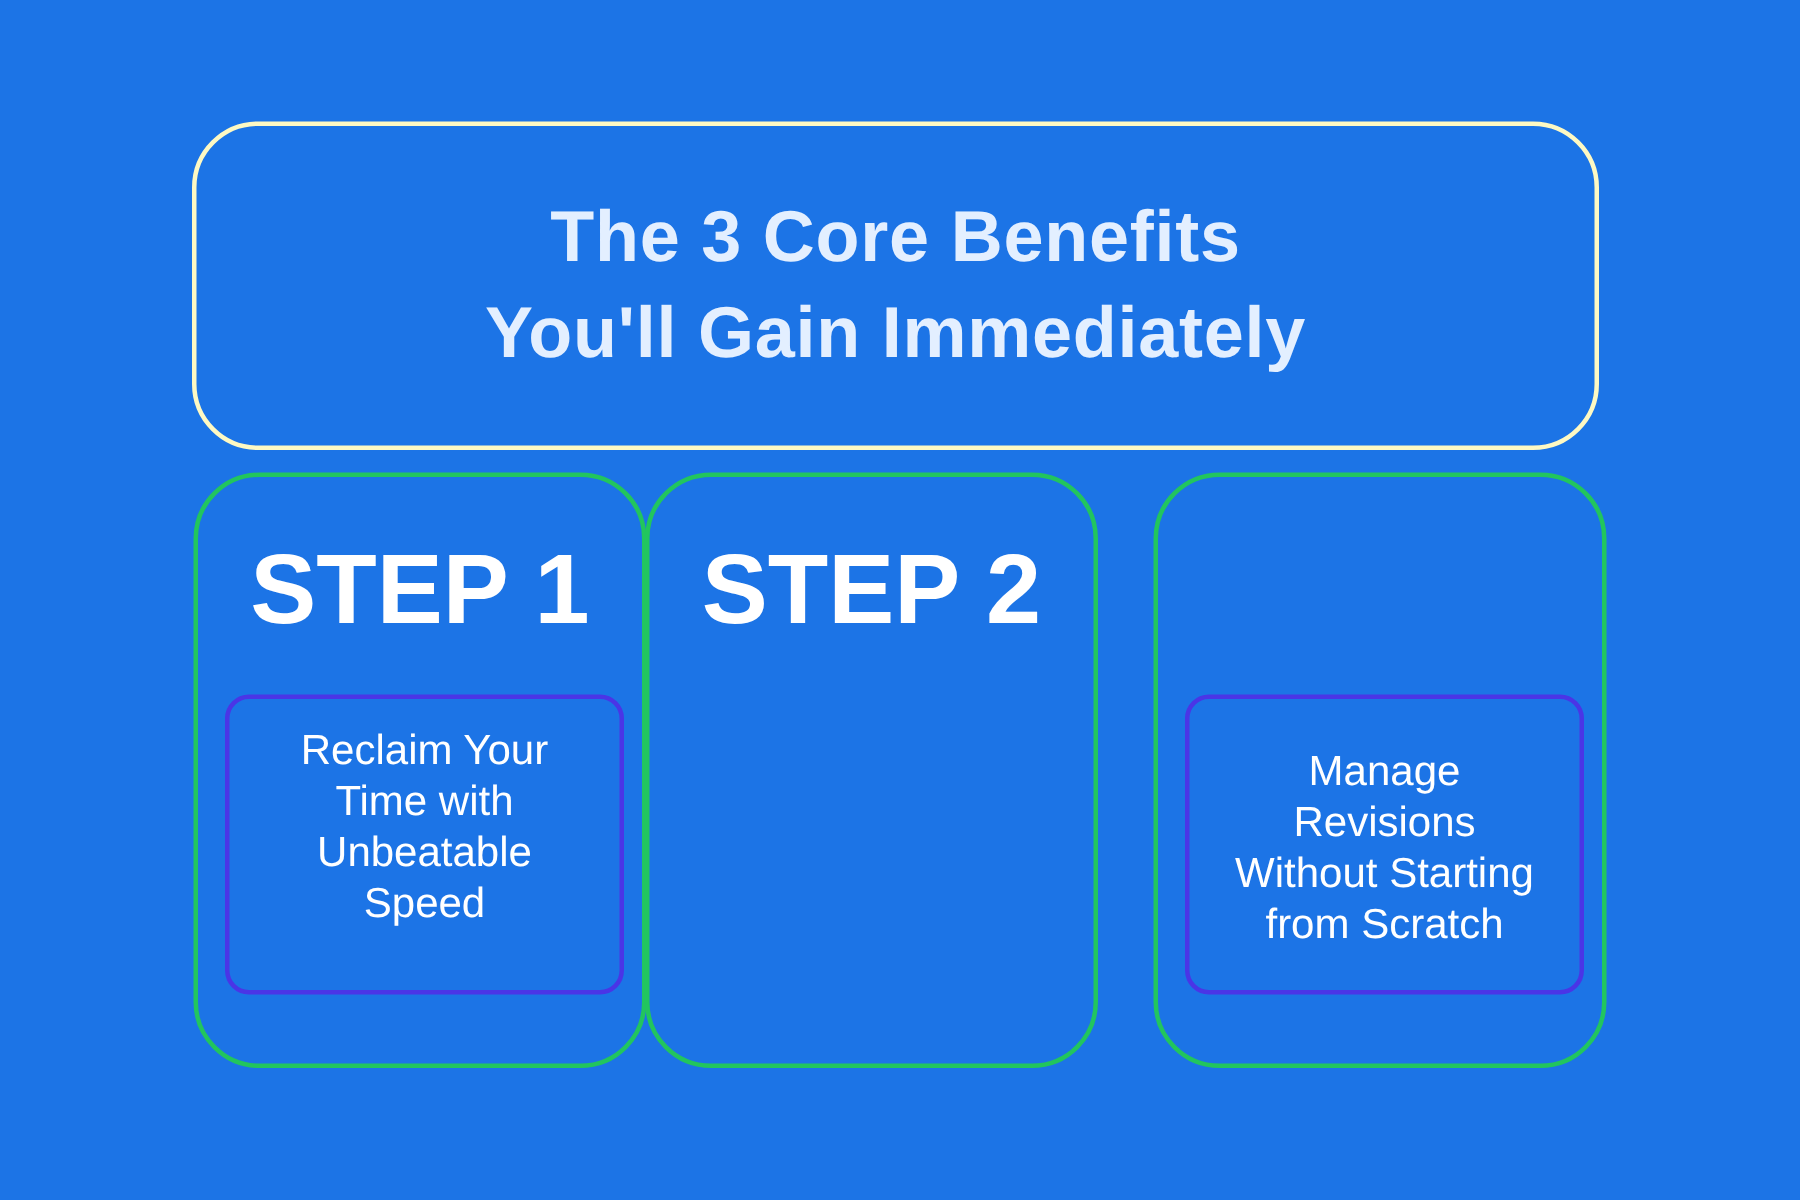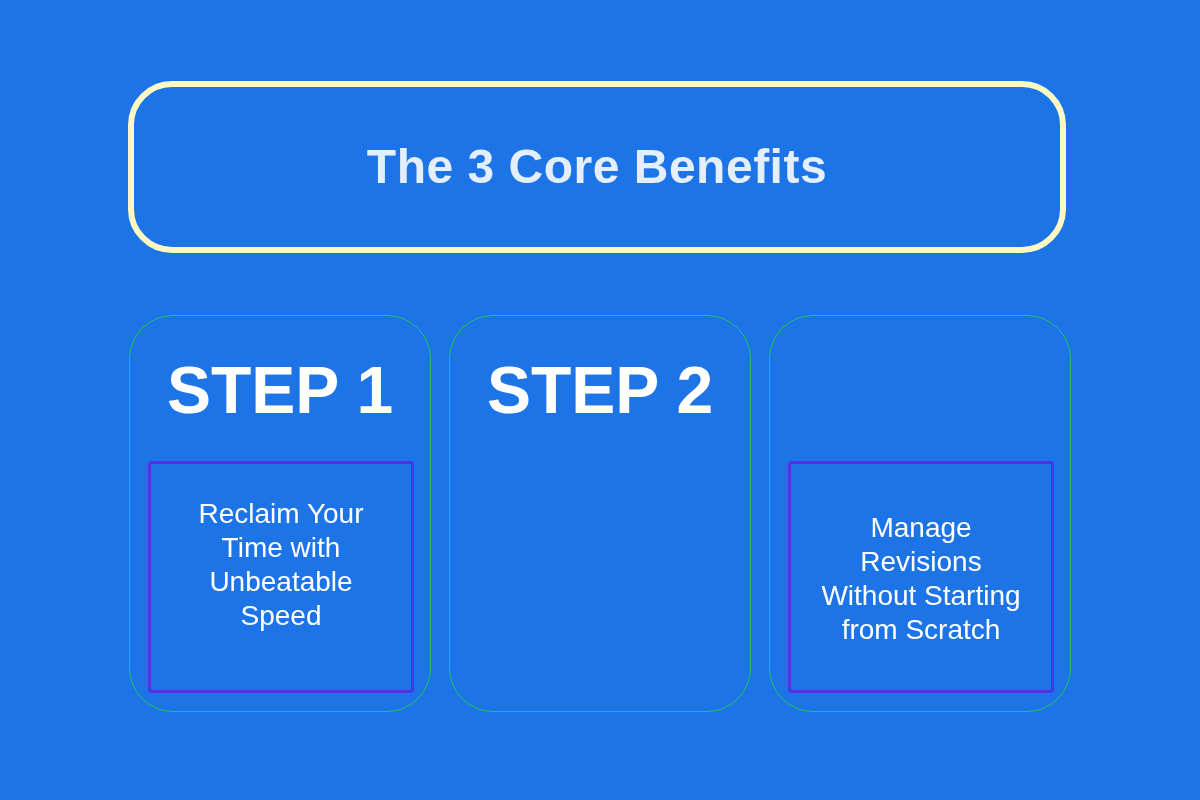--- a/index.html
+++ b/index.html
@@ -3,60 +3,61 @@
 <meta charset="utf-8">
 <style>
   html, body { margin: 0; padding: 0; }
   body {
     width: 1200px; height: 800px; overflow: hidden;
     background: #1c74e6;
     font-family: "Liberation Sans", sans-serif;
     position: relative;
   }
   .title-box {
-    position: absolute; left: 128px; top: 81px; width: 938px; height: 172px;
-    border: 6px solid #fef9c3; border-radius: 44px; box-sizing: border-box;
+    position: absolute; left: 128px; top: 81px; width: 938px; height: 219px;
+    border: 3px solid #fef9c3; border-radius: 44px; box-sizing: border-box;
     display: flex; flex-direction: column; align-items: center; justify-content: center;
   }
   .title-line {
     color: #e3efff; font-size: 48px; line-height: 64px; font-weight: bold; letter-spacing: 0.5px;
   }
   .card {
     position: absolute; top: 315px; width: 302px; height: 397px;
-    border: 1px solid #22c55e; border-radius: 44px; box-sizing: border-box;
+    border: 3px solid #22c55e; border-radius: 44px; box-sizing: border-box;
   }
   .card-title {
     position: absolute; left: 0; right: 0; top: 30px; text-align: center;
     color: #ffffff; font-size: 66px; font-weight: bold; line-height: 88px;
   }
   .inner {
-    position: absolute; left: 18px; top: 145px; width: 266px; height: 232px;
-    border: 3px solid #4a35e6; border-radius: 4px; box-sizing: border-box;
+    position: absolute; left: 18px; top: 145px; width: 266px; height: 200px;
+    border: 3px solid #4a35e6; border-radius: 16px; box-sizing: border-box;
     display: flex; align-items: center; justify-content: center;
   }
   .inner-text {
     color: #ffffff; font-size: 28px; line-height: 34px; text-align: center;
     width: 220px; margin-top: -24px;
   }
 </style>
 </head>
 <body>
 
 <div class="title-box">
   <div class="title-line">The 3 Core Benefits</div>
+  <div class="title-line">You'll Gain Immediately</div>
 </div>
 
 <div class="card" style="left:129px">
   <div class="card-title">STEP 1</div>
   <div class="inner">
     <div class="inner-text">Reclaim Your Time with Unbeatable Speed</div>
   </div>
 </div>
 
-<div class="card" style="left:449px">
+<div class="card" style="left:430px">
   <div class="card-title">STEP 2</div>
 </div>
 
 <div class="card" style="left:769px">
   <div class="inner">
     <div class="inner-text" style="margin-top:4px">Manage Revisions Without Starting from Scratch</div>
   </div>
 </div>
 
 </body></html>

